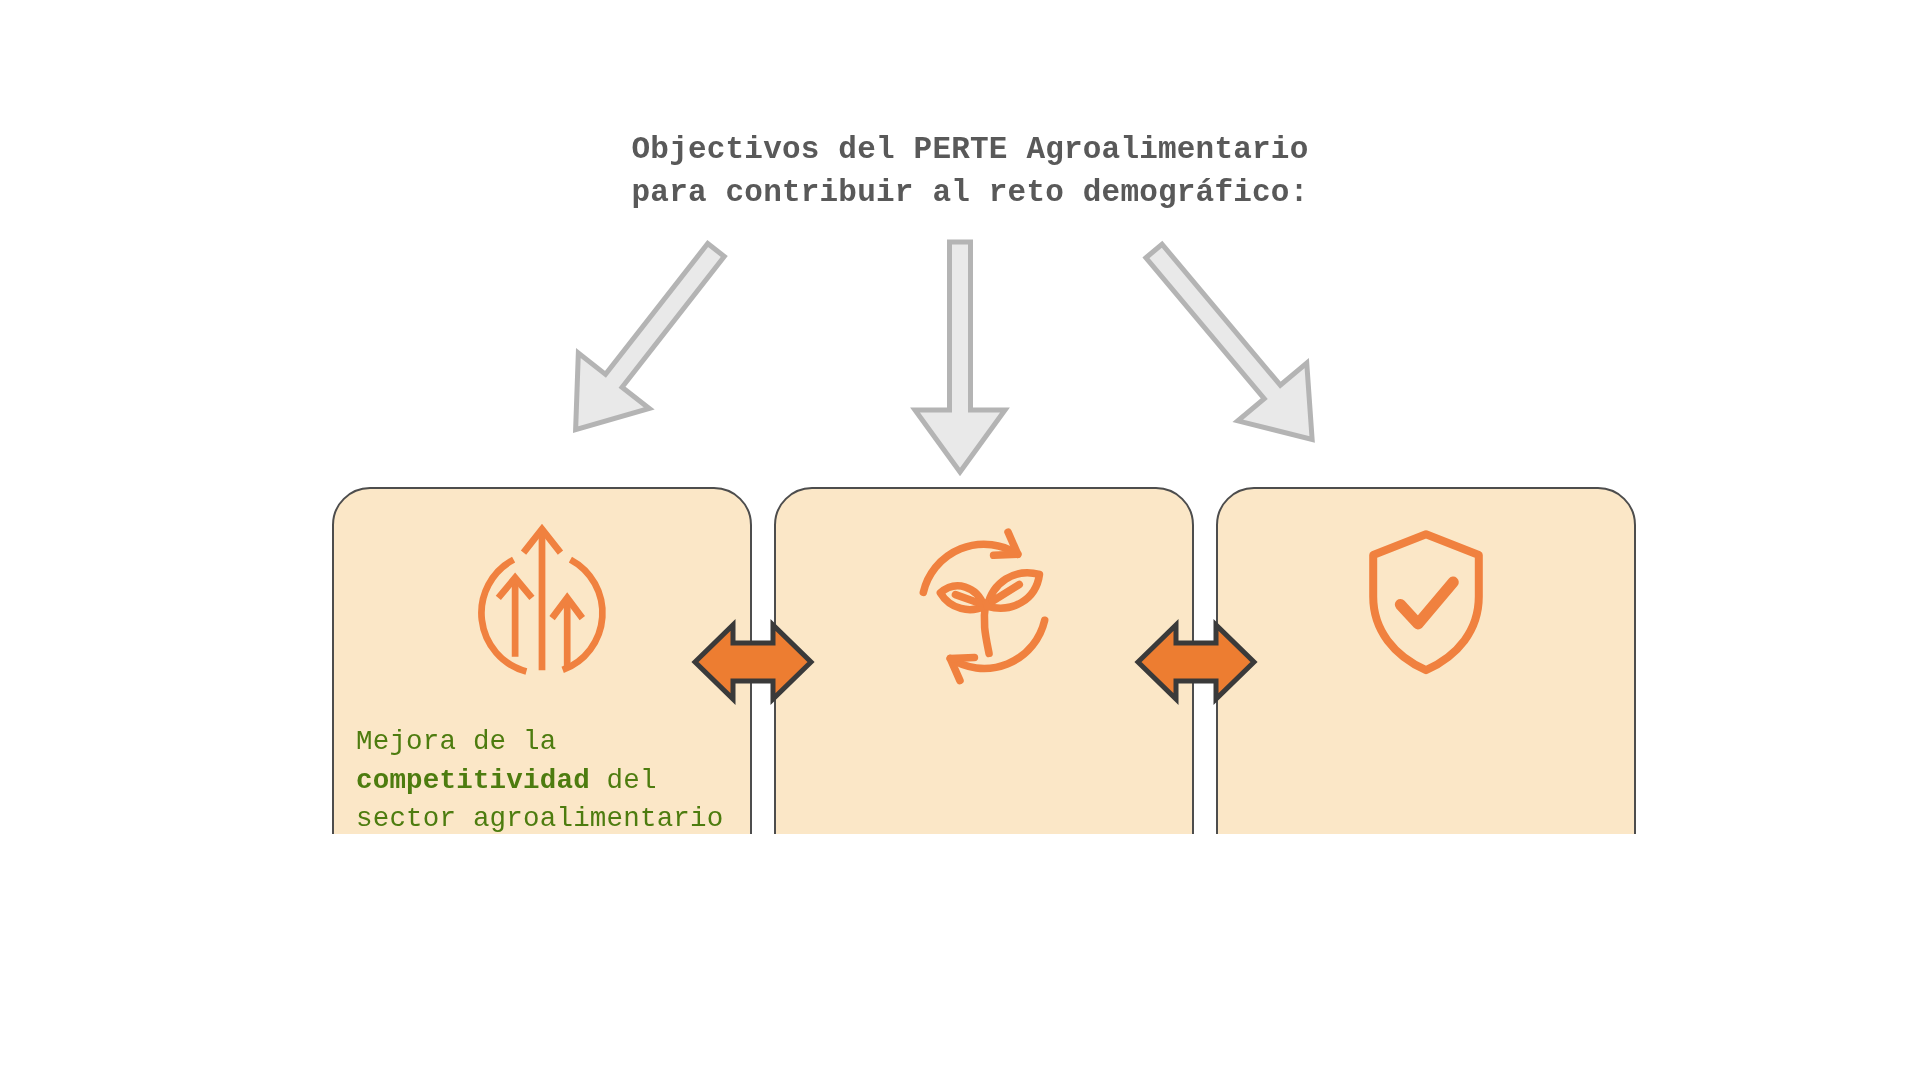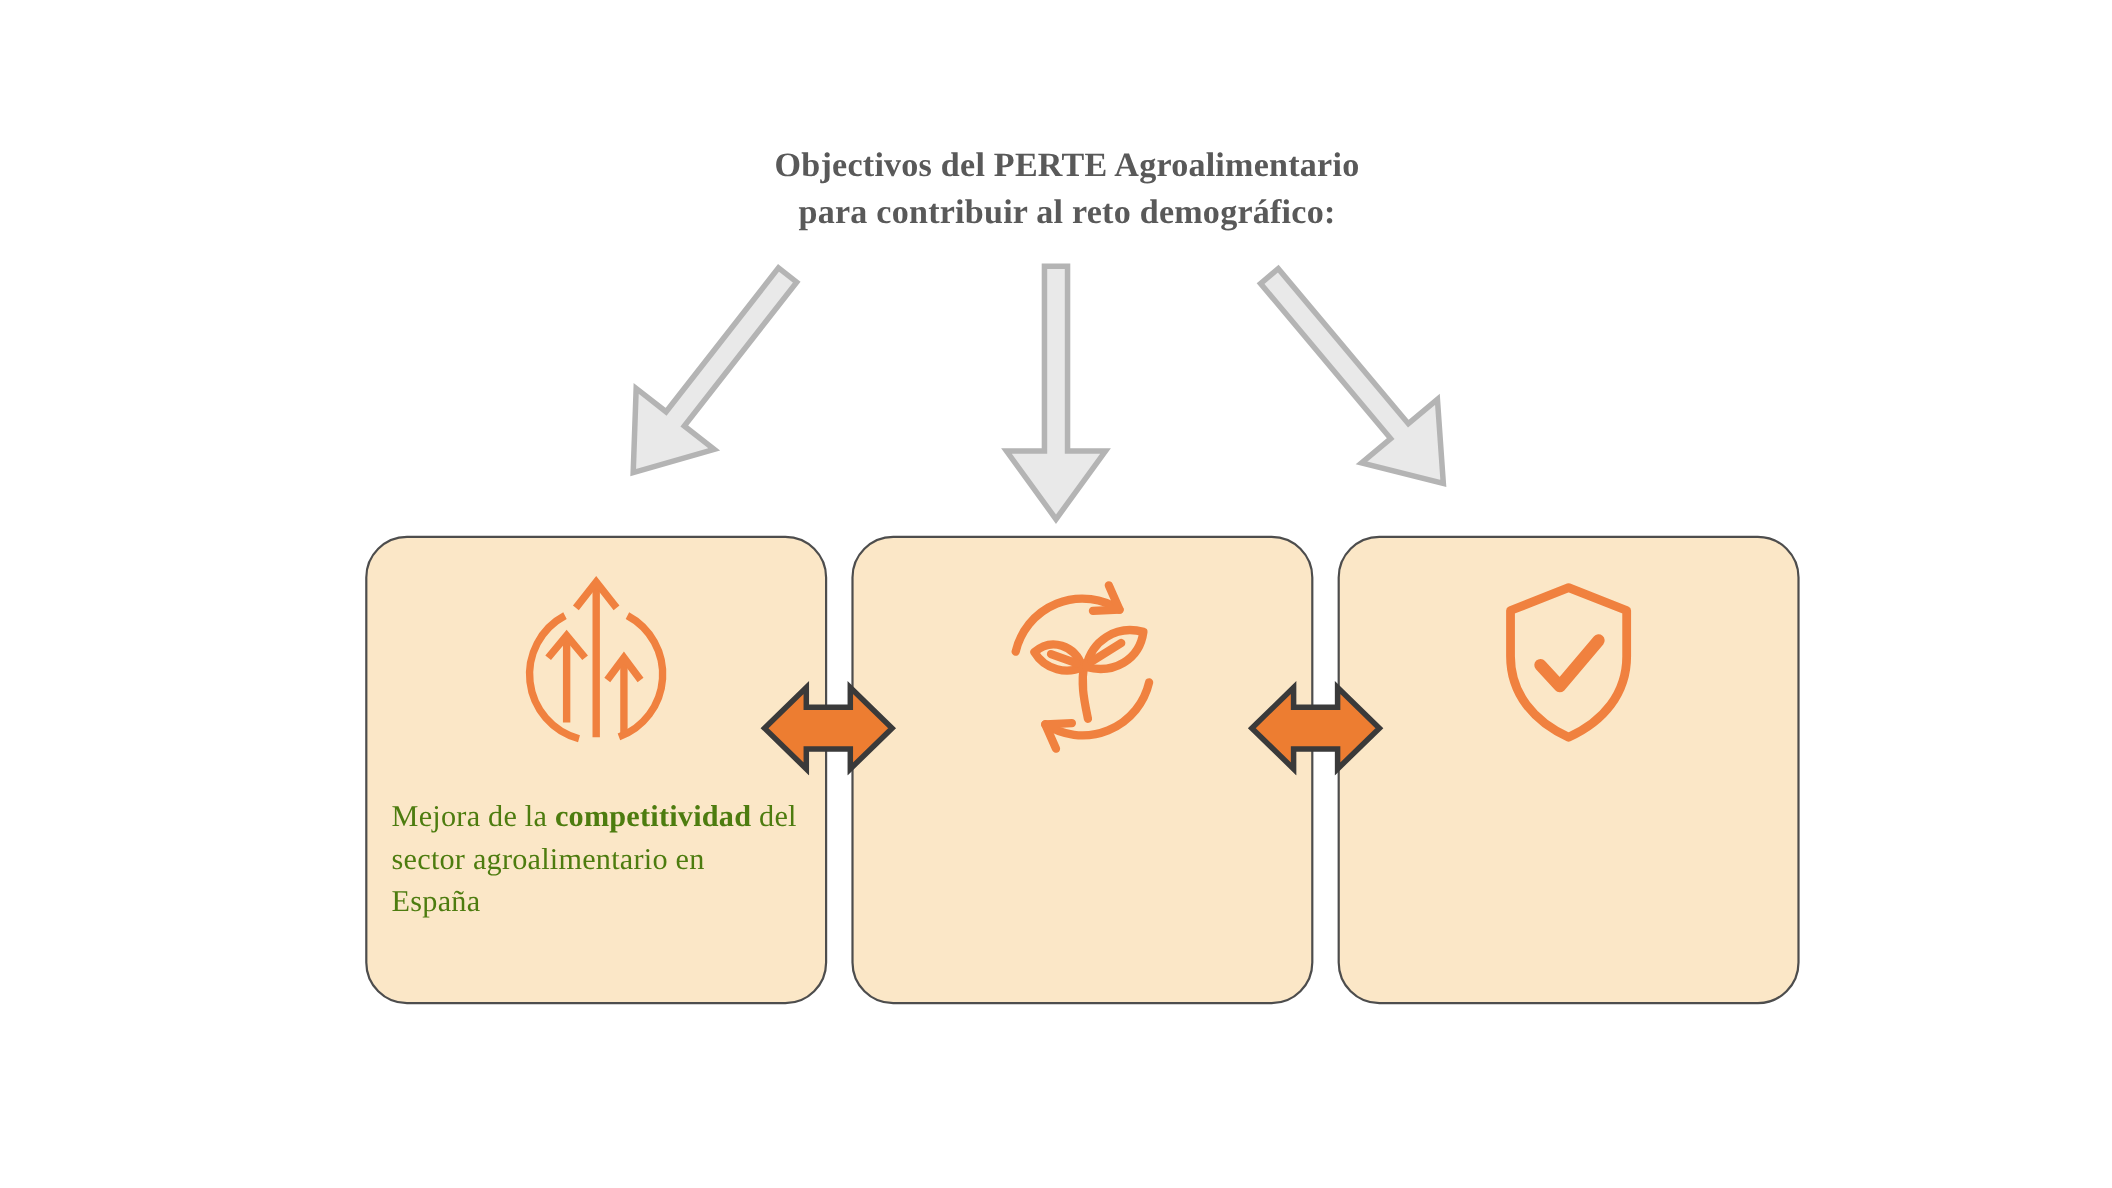--- a/index.html
+++ b/index.html
@@ -1,21 +1,21 @@
 <!DOCTYPE html>
 <html><head>
 <meta charset="utf-8">
 <style>
   html,body{margin:0;padding:0;background:#ffffff;}
   .stage{
     position:relative;
-    width:1920px;height:1080px;
+    width:1920px;height:834px;
     background:#ffffff;
     overflow:hidden;
-    font-family:Liberation Serif, serif;
+    font-family:Liberation Mono, monospace;
     border-radius:10px;
   }
   .title{
     position:absolute;
     left:10px;top:128px;width:1920px;
     text-align:center;
     color:#595959;
     font-size:31px;
     font-weight:700;
     line-height:43px;

